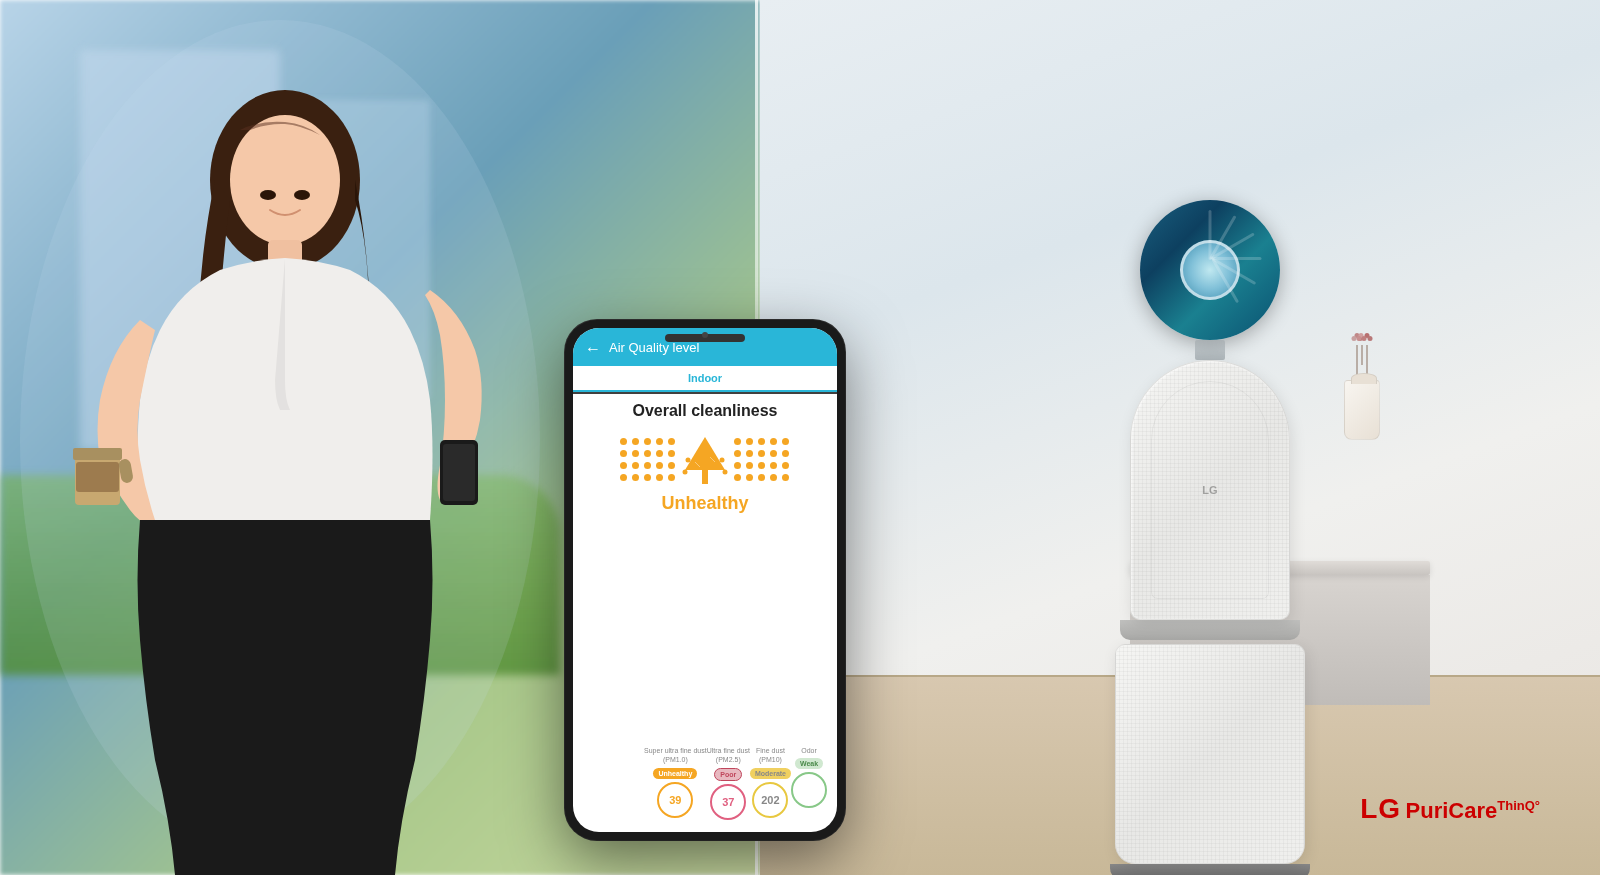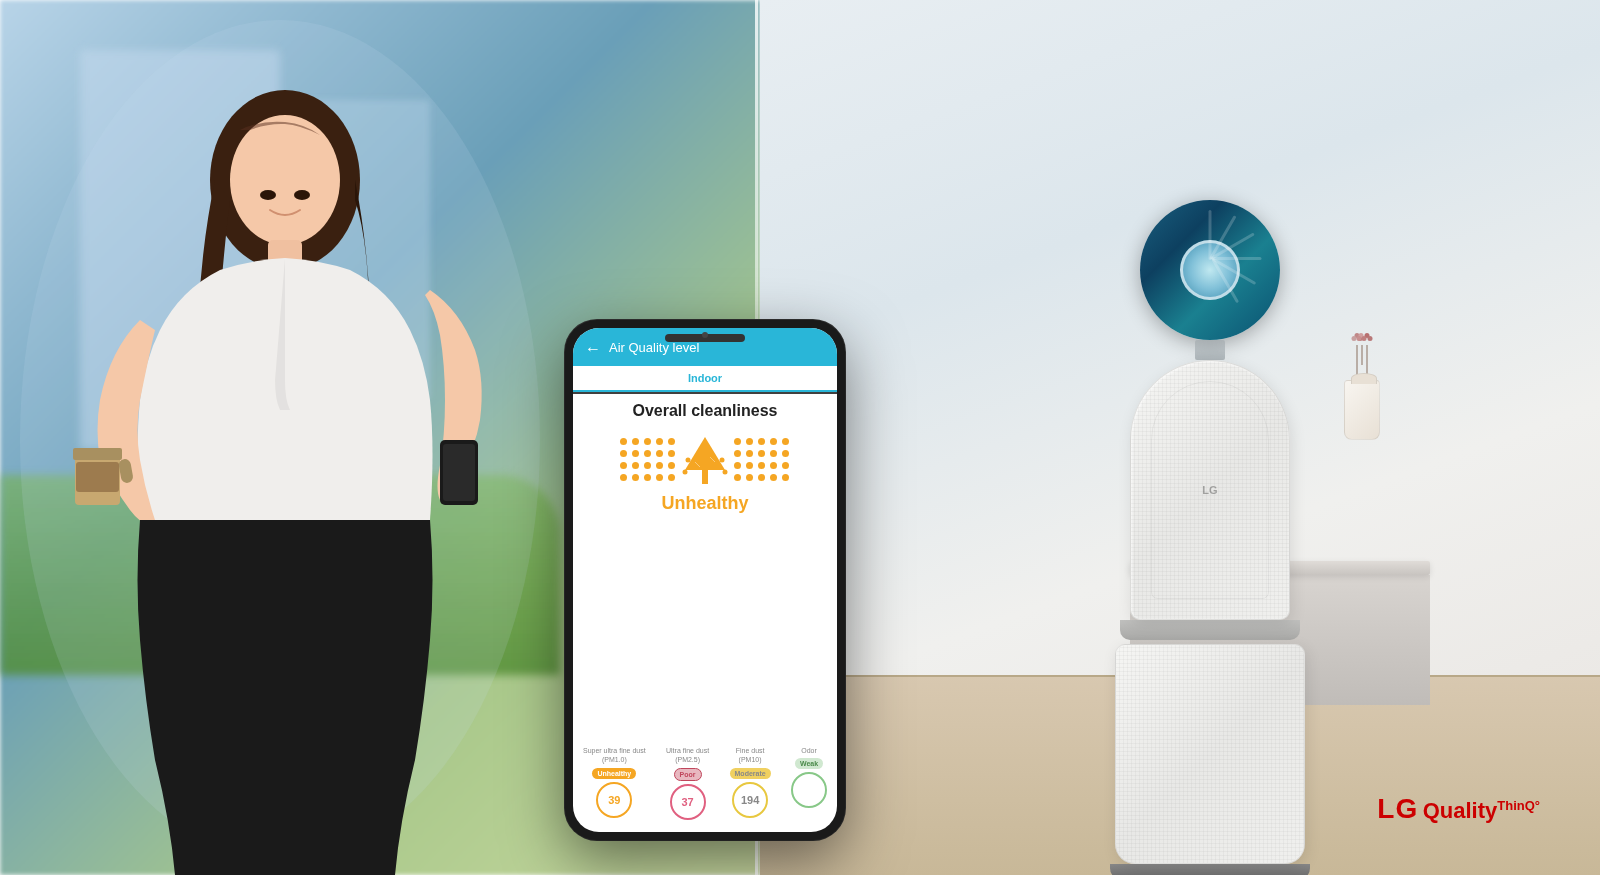--- a/index.html
+++ b/index.html
@@ -194,23 +194,22 @@
       font-size: 18px;
       color: #f5a623;
       font-weight: 600;
       text-align: center;
       margin-bottom: 16px;
     }
 
     
     .metrics-row {
       display: flex;
-      gap: 6px;
       width: 100%;
-      justify-content: space-between;
+      justify-content: flex-end;
       margin-top: auto;
       padding-bottom: 4px;
     }
 
     .metric-item {
       display: flex;
       flex-direction: column;
       align-items: center;
       gap: 3px;
     }
@@ -666,21 +665,21 @@
             <div class="metric-badge badge-poor">Poor</div>
             <div class="metric-value-circle circle-poor">37</div>
           </div>
 
           <div class="metric-item">
             <div class="metric-label">
               <span>Fine dust</span><br>
               <span>(PM10)</span>
             </div>
             <div class="metric-badge badge-moderate">Moderate</div>
-            <div class="metric-value-circle circle-moderate">194</div>
+            <div class="metric-value-circle circle-moderate">202</div>
           </div>
 
           <div class="metric-item">
             <div class="metric-label">
               <span>Odor</span>
             </div>
             <div class="metric-badge badge-weak">Weak</div>
             <div class="metric-value-circle circle-weak"></div>
           </div>
 
@@ -744,15 +743,15 @@
         <div class="petal" style="top:3px;left:6px;background:#b87878;"></div>
       </div>
     </div>
   </div>
   <div class="vase"></div>
 </div>
 
 <div class="brand-logo">
   <span class="brand-lg">LG</span>
   <span class="brand-puricare">
-    <span>Quality</span><sup style="font-size:13px;">ThinQ°</sup>
+    <span>PuriCare</span><sup style="font-size:13px;">ThinQ°</sup>
   </span>
 </div>
 
 </body></html>

